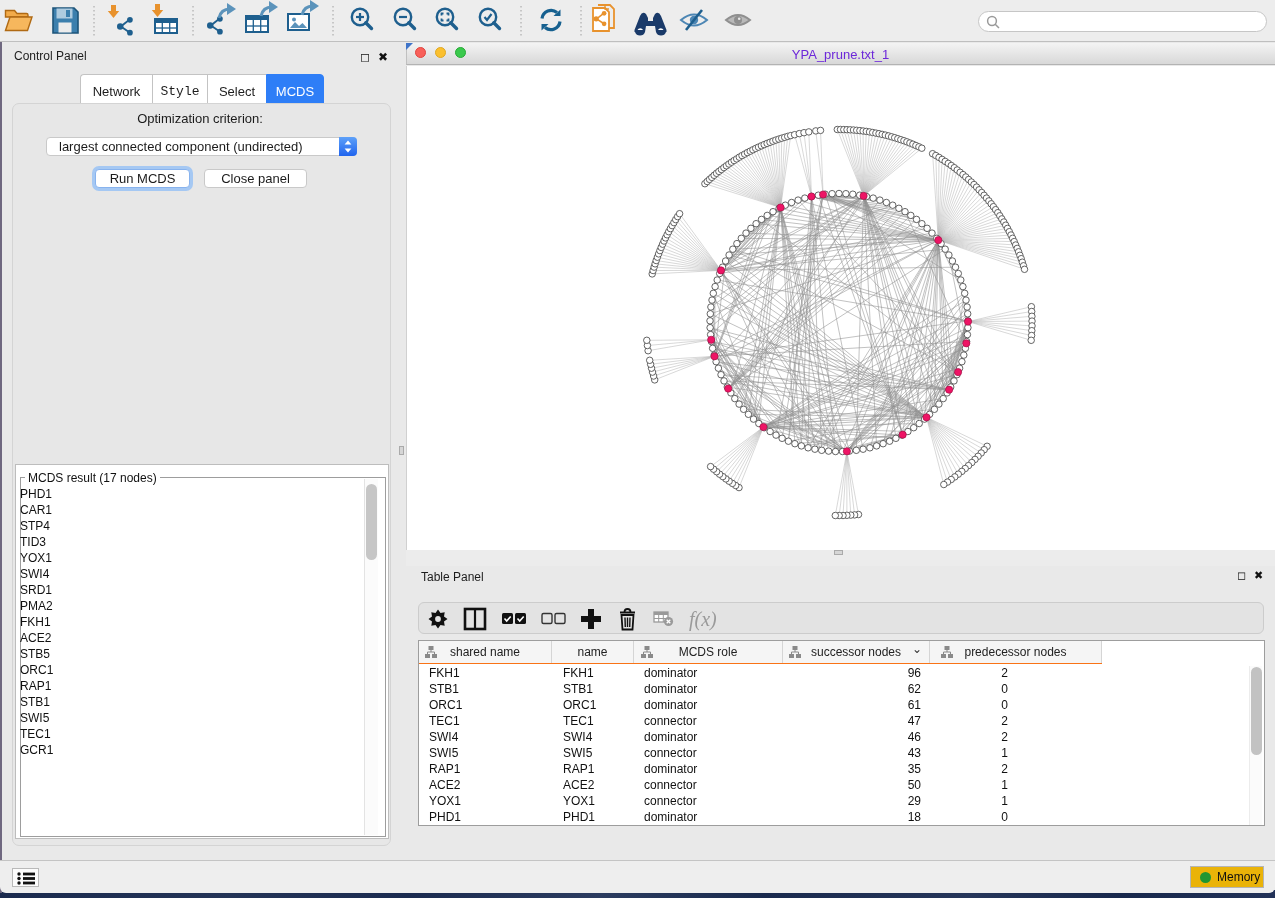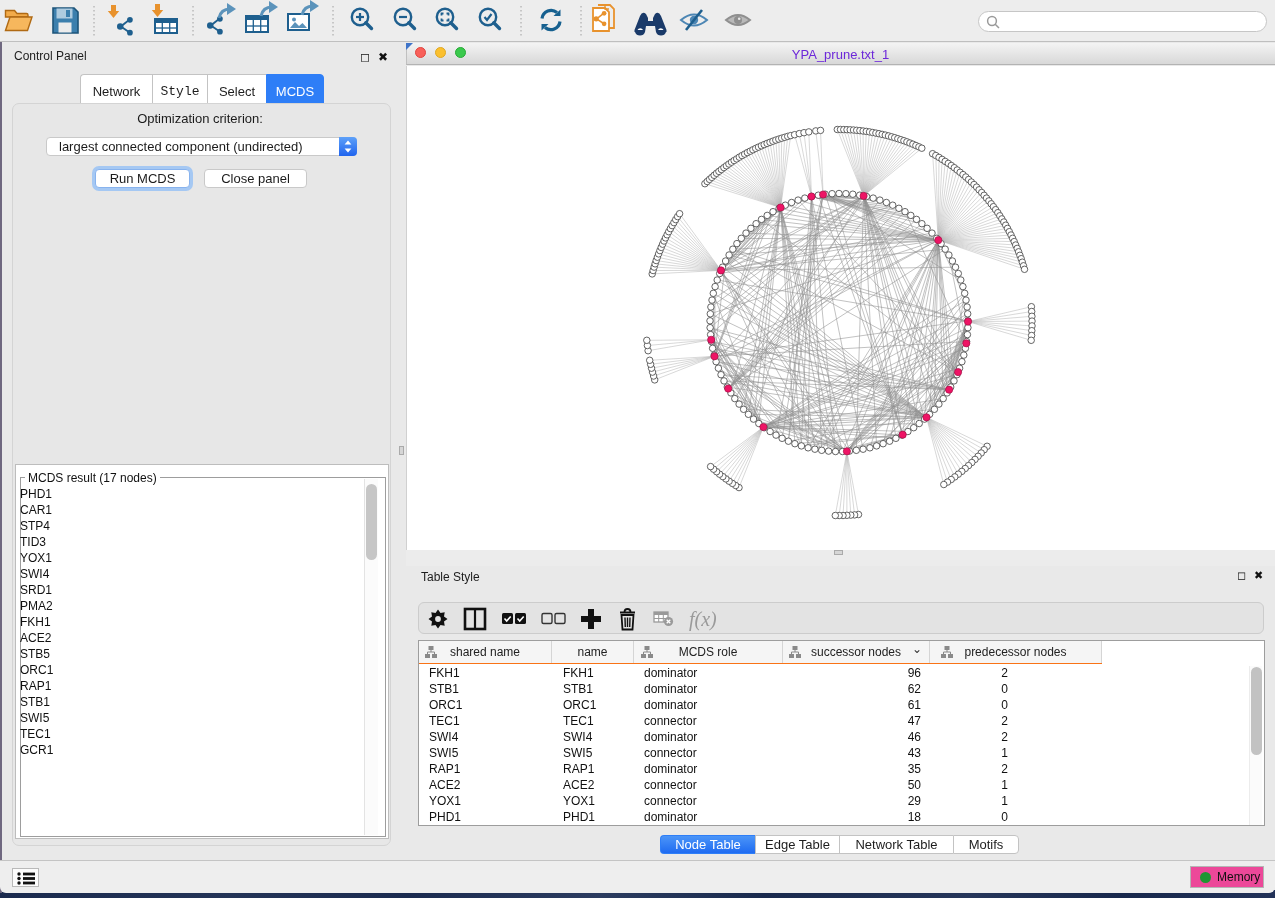--- a/index.html
+++ b/index.html
@@ -51,21 +51,21 @@
 #tscroll { position:absolute; right:2px; top:25px; width:13px; height:159px; background:#fbfbfb; border-left:1px solid #ececec; }
 #tthumb { position:absolute; left:1px; top:1px; width:11px; height:88px; background:#c2c2c2; border-radius:6px; }
 #bottomtabs { position:absolute; left:254px; top:269px; height:19px; display:flex; font-size:13px; color:#1d1d1d; }
 .btab { background:#fff; border:1px solid #c3c3c3; border-right:none; height:19px; display:flex; align-items:center; justify-content:center; }
 .btab.sel { background:linear-gradient(#4b95f8,#1f6bf1); color:#fff; border-color:#2e7ef7; }
 .btab.first { border-radius:4px 0 0 4px; }
 .btab.last { border-radius:0 4px 4px 0; border-right:1px solid #c3c3c3; }
 
 #statusbar { left:0; top:860px; width:1275px; height:33px; background:#eeeeee; border-top:1px solid #c4c4c4; border-radius:0 0 6px 6px; }
 #listbtn { position:absolute; left:12px; top:7px; width:27px; height:19px; background:#fcfcfc; border:1px solid #b9b9b9; }
-#membtn { position:absolute; right:11px; top:5px; width:74px; height:22px; background:#ec4899; border:1px solid #b5b5b5; font-size:12px; color:#111; }
+#membtn { position:absolute; right:11px; top:5px; width:74px; height:22px; background:#eab308; border:1px solid #b5b5b5; font-size:12px; color:#111; }
 #memdot { position:absolute; left:9px; top:5px; width:11px; height:11px; border-radius:50%; background:#1f9632; }
 #desktop { left:0; top:890px; width:1275px; height:8px; background:#1d2c51; }
 #leftedge { left:0; top:42px; width:2px; height:851px; background:#6f6880; }
 
 #desktop { background:linear-gradient(90deg,#1a2a4e 0%,#243457 18%,#1b2b50 32%,#2c3c60 47%,#1a2a4e 60%,#26365a 76%,#18284c 88%,#223258 100%); }
 #hhandle { left:399px; top:446px; width:5px; height:9px; background:#d6d6d6; border:1px solid #aaa; }
 #vhandle { left:834px; top:550px; width:9px; height:5px; background:#d6d6d6; border:1px solid #aaa; }
 #cornertri { left:406px; top:43px; width:0; height:0; border-top:7px solid #3f74c9; border-right:7px solid transparent; }
 </style>
 </head>
@@ -994,21 +994,21 @@
 <circle cx="846.9" cy="451.3" r="3.6"></circle>
 <circle cx="763.4" cy="427.0" r="3.6"></circle>
 <circle cx="728.2" cy="388.6" r="3.6"></circle>
 <circle cx="714.5" cy="356.3" r="3.6"></circle>
 <circle cx="711.2" cy="339.8" r="3.6"></circle>
 <circle cx="721.0" cy="270.4" r="3.6"></circle>
 </g>
 </svg>
 
 <div class="abs" id="tablepanel">
-  <div id="tp-title">Table Style</div>
+  <div id="tp-title">Table Panel</div>
   <div class="wicon" style="left:831px; top:3px; font-size:11px;">◻</div>
   <div class="wicon" style="left:848px; top:3px; font-size:11px;">✖</div>
   <div id="tp-toolbar">
       <svg width="846" height="32" style="position:absolute;left:0;top:0;">
 <path d="M19.0 6.5 L21.5 10.0 L25.7 9.3 L25.0 13.5 L28.5 16.0 L25.0 18.5 L25.7 22.7 L21.5 22.0 L19.0 25.5 L16.5 22.0 L12.3 22.7 L13.0 18.5 L9.5 16.0 L13.0 13.5 L12.3 9.3 L16.5 10.0 Z" fill="#111"></path>
         <circle cx="19" cy="16" r="2.9" fill="#e3e3e3"></circle>
 <rect x="46" y="6" width="20" height="20" fill="none" stroke="#111" stroke-width="2.6"></rect>
 <line x1="56" y1="6" x2="56" y2="26" stroke="#111" stroke-width="2.2"></line>
 <rect x="83" y="10" width="11" height="11" rx="1.5" fill="#111"></rect>
 <path d="M85.5 15.5 l2.2 2.5 l4 -4.5" stroke="#fff" stroke-width="1.6" fill="none"></path>
@@ -1120,26 +1120,20 @@
         <div class="cell" style="left:10px; top:144px;">PHD1</div>
         <div class="cell" style="left:144px; top:144px;">PHD1</div>
         <div class="cell" style="left:225px; top:144px;">dominator</div>
         <div class="cell" style="left:420px; top:144px; width:82px; text-align:right;">18</div>
         <div class="cell" style="left:510px; top:144px; width:79px; text-align:right;">0</div>
       </div>
     <div id="tscroll">
         <div id="tthumb"></div>
       </div>
   </div>
-  <div id="bottomtabs">
-    <div class="btab sel first" style="width:95px;">Node Table</div>
-    <div class="btab" style="width:84px;">Edge Table</div>
-    <div class="btab" style="width:114px;">Network Table</div>
-    <div class="btab last" style="width:66px;">Motifs</div>
-  </div>
 </div>
 
 <div class="abs" id="desktop"></div>
 <div class="abs" id="leftedge"></div>
 <div class="abs" id="statusbar">
   <div id="listbtn">
       <svg width="25" height="17" style="position:absolute;left:3px;top:1px;">
         <g fill="#111">
           <circle cx="3" cy="4" r="1.7"></circle>
           <rect x="7" y="2.6" width="12" height="2.8"></rect>

